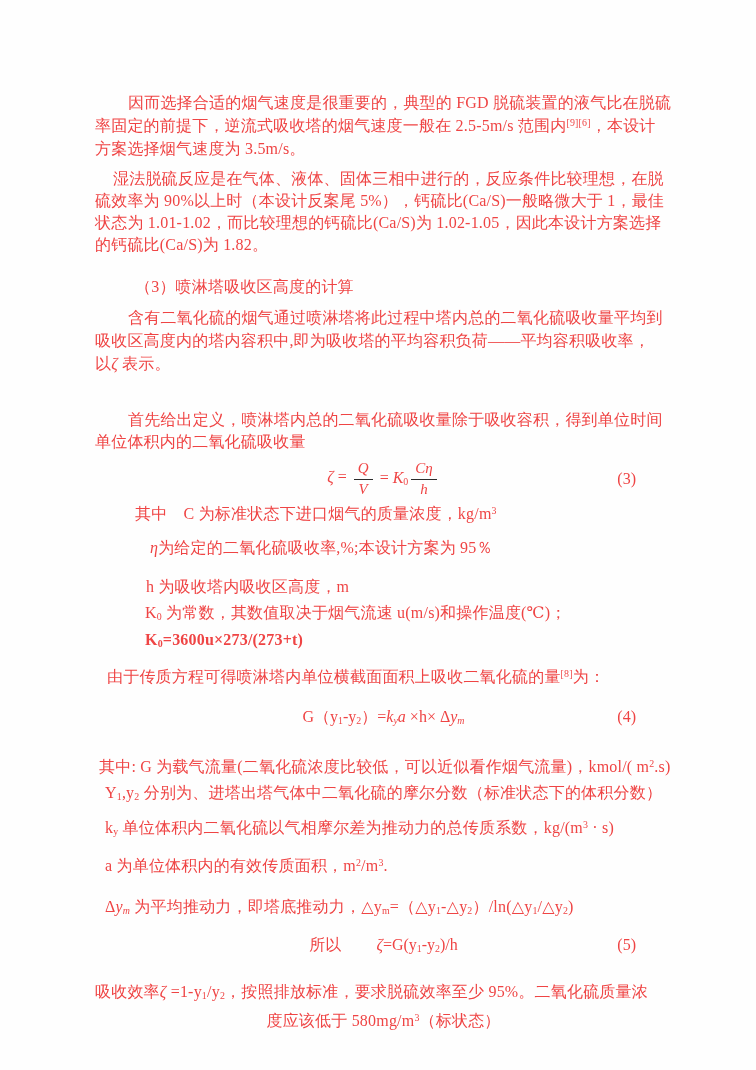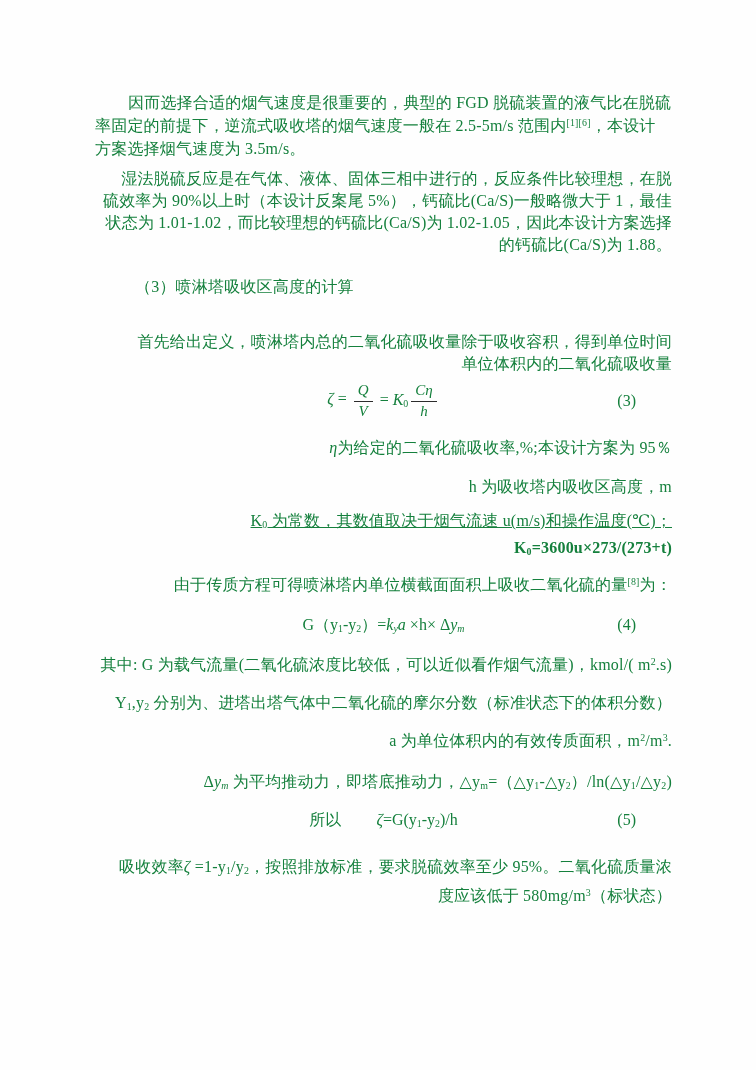--- a/index.html
+++ b/index.html
@@ -4,31 +4,31 @@
 <style>
   * { box-sizing: border-box; }
   html, body { margin: 0; padding: 0; background: #ffffff; }
   body { font-family: "Liberation Serif", "DejaVu Serif", serif; }
   .page {
     position: relative;
     width: 756px;
     height: 1070px;
     margin: 0 auto;
     background: #fefefe;
-    color: #15803d;
+    color: #ef4444;
     padding: 91px 84px 0 95px;
     overflow: hidden;
   }
   .line {
     font-size: 16px;
     line-height: 23px;
     white-space: nowrap;
     letter-spacing: 0.2px;
   }
-  .lh22 .line, .line.lh22 { line-height: 22px; text-align: right; }
+  .lh22 .line, .line.lh22 { line-height: 22px; }
   sup { font-size: 0.62em; line-height: 0; vertical-align: 0.55em; }
   sub { font-size: 0.62em; line-height: 0; vertical-align: -0.25em; }
   .it { font-style: italic; }
   
   .heading { margin-top: 20px; }
   .heading .line { line-height: 21px; padding-left: 40px; }
   
   .ind2 { padding-left: 33px; }
   .ind1 { padding-left: 18px; }
   
@@ -63,67 +63,74 @@
   .f5 .flabel { margin-right: 2.2em; }
   .center { text-align: center; }
 </style>
 </head>
 <body>
 
 <div class="page">
 
   <div class="para">
     <div class="line ind2"><span>因而选择合适的烟气速度是很重要的，典型的 FGD 脱硫装置的液气比在脱硫</span></div>
-    <div class="line"><span>率固定的前提下，逆流式吸收塔的烟气速度一般在 2.5-5m/s 范围内</span><sup>[1][6]</sup><span>，本设计</span></div>
+    <div class="line"><span>率固定的前提下，逆流式吸收塔的烟气速度一般在 2.5-5m/s 范围内</span><sup>[9][6]</sup><span>，本设计</span></div>
     <div class="line"><span>方案选择烟气速度为 3.5m/s。</span></div>
   </div>
 
   <div class="para lh22" style="margin-top:8px;">
     <div class="line ind1"><span>湿法脱硫反应是在气体、液体、固体三相中进行的，反应条件比较理想，在脱</span></div>
     <div class="line"><span>硫效率为 90%以上时（本设计反案尾 5%），钙硫比(Ca/S)一般略微大于 1，最佳</span></div>
     <div class="line"><span>状态为 1.01-1.02，而比较理想的钙硫比(Ca/S)为 1.02-1.05，因此本设计方案选择</span></div>
-    <div class="line"><span>的钙硫比(Ca/S)为 1.88。</span></div>
+    <div class="line"><span>的钙硫比(Ca/S)为 1.82。</span></div>
   </div>
 
   <div class="heading">
     <div class="line"><span>（3）喷淋塔吸收区高度的计算</span></div>
   </div>
 
+  <div class="para" style="margin-top:9px;">
+    <div class="line ind2"><span>含有二氧化硫的烟气通过喷淋塔将此过程中塔内总的二氧化硫吸收量平均到</span></div>
+    <div class="line"><span>吸收区高度内的塔内容积中,即为吸收塔的平均容积负荷——平均容积吸收率，</span></div>
+    <div class="line"><span>以</span><span class="it">ζ</span><span> 表示。</span></div>
+  </div>
 
   <div class="para lh22" style="margin-top:34px;">
     <div class="line ind2"><span>首先给出定义，喷淋塔内总的二氧化硫吸收量除于吸收容积，得到单位时间</span></div>
     <div class="line"><span>单位体积内的二氧化硫吸收量</span></div>
   </div>
 
   <div class="formula f3">
     <span class="expr">
       <span><span class="it">ζ</span><span> = </span></span><span class="frac"><span class="fnum">Q</span><span class="fden">V</span></span><span><span> = </span><span class="it">K</span><sub>0</sub></span><span class="frac"><span class="fnum">Cη</span><span class="fden">h</span></span>
     </span>
     <span class="eqnum">(3)</span>
   </div>
 
   <div class="defs lh22">
+    <div class="line" style="padding-left:40px;"><span>其中　C 为标准状态下进口烟气的质量浓度，kg/m</span><sup>3</sup></div>
     <div class="line" style="padding-left:55px;margin-top:12px;"><span class="it">η</span><span>为给定的二氧化硫吸收率,%;本设计方案为 95％</span></div>
     <div class="line" style="padding-left:51px;margin-top:17px;"><span>h 为吸收塔内吸收区高度，m</span></div>
-    <div class="line" style="padding-left:50px;margin-top:12px;text-decoration:underline;"><span>K</span><sub>0</sub><span> 为常数，其数值取决于烟气流速 u(m/s)和操作温度(℃)；</span></div>
+    <div class="line" style="padding-left:50px;margin-top:4px;"><span>K</span><sub>0</sub><span> 为常数，其数值取决于烟气流速 u(m/s)和操作温度(℃)；</span></div>
     <div class="line" style="padding-left:50px;margin-top:5px;font-weight:bold;"><span>K</span><sub>0</sub><span>=3600u×273/(273+t)</span></div>
   </div>
 
   <div class="para lh22" style="margin-top:15px;">
     <div class="line" style="padding-left:12px;"><span>由于传质方程可得喷淋塔内单位横截面面积上吸收二氧化硫的量</span><sup>[8]</sup><span>为：</span></div>
   </div>
 
   <div class="formula f4">
     <span class="expr"><span>G（y</span><sub>1</sub><span>-y</span><sub>2</sub><span>）=</span><span class="it">k</span><sub class="it">y</sub><span class="it">a</span><span> ×h× </span><span>Δ</span><span class="it">y</span><sub class="it">m</sub></span>
     <span class="eqnum">(4)</span>
   </div>
 
   <div class="defs lh22">
-    <div class="line" style="padding-left:4px;margin-top:18px;"><span>其中: G 为载气流量(二氧化硫浓度比较低，可以近似看作烟气流量)，kmol/( m</span><sup>2</sup><span>.s)</span></div>
-    <div class="line" style="padding-left:10px;margin-top:16px;"><span>Y</span><sub>1</sub><span>,y</span><sub>2</sub><span> 分别为、进塔出塔气体中二氧化硫的摩尔分数（标准状态下的体积分数）</span></div>
+    <div class="line" style="padding-left:4px;margin-top:28px;"><span>其中: G 为载气流量(二氧化硫浓度比较低，可以近似看作烟气流量)，kmol/( m</span><sup>2</sup><span>.s)</span></div>
+    <div class="line" style="padding-left:10px;margin-top:4px;"><span>Y</span><sub>1</sub><span>,y</span><sub>2</sub><span> 分别为、进塔出塔气体中二氧化硫的摩尔分数（标准状态下的体积分数）</span></div>
+    <div class="line" style="padding-left:10px;margin-top:13px;"><span>k</span><sub>y</sub><span> 单位体积内二氧化硫以气相摩尔差为推动力的总传质系数，kg/(m</span><sup>3</sup><span> · s)</span></div>
     <div class="line" style="padding-left:10px;margin-top:16px;"><span>a 为单位体积内的有效传质面积，m</span><sup>2</sup><span>/m</span><sup>3</sup><span>.</span></div>
     <div class="line" style="padding-left:10px;margin-top:19px;"><span>Δ</span><span class="it">y</span><sub class="it">m</sub><span> 为平均推动力，即塔底推动力，△y</span><sub>m</sub><span>=（△y</span><sub>1</sub><span>-△y</span><sub>2</sub><span>）/ln(△y</span><sub>1</sub><span>/△y</span><sub>2</sub><span>)</span></div>
   </div>
 
   <div class="formula f5">
     <span class="flabel">所以</span>
     <span class="expr"><span class="it">ζ</span><span>=G(y</span><sub>1</sub><span>-y</span><sub>2</sub><span>)/h</span></span>
     <span class="eqnum">(5)</span>
   </div>
 

